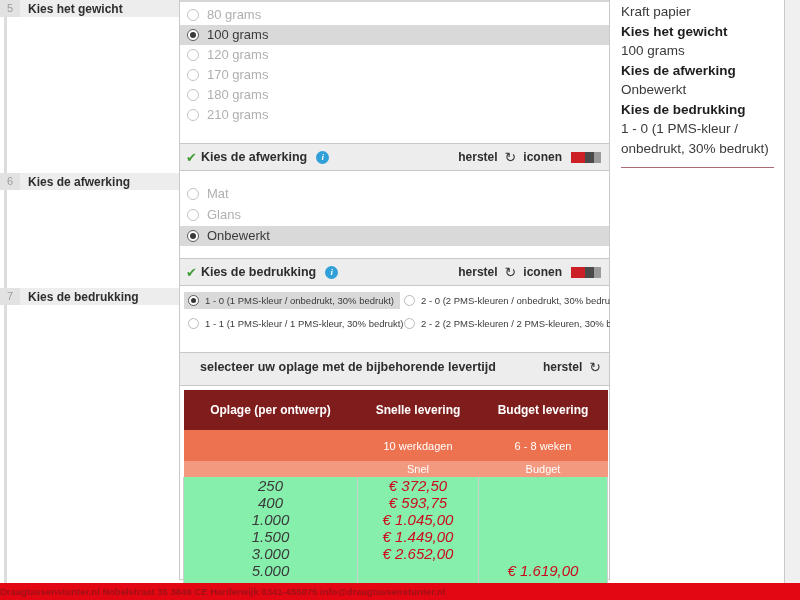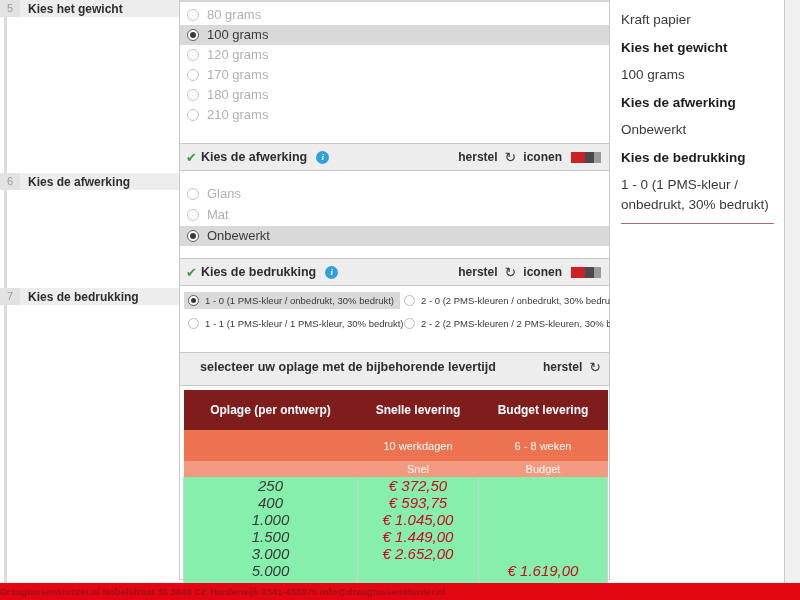--- a/index.html
+++ b/index.html
@@ -69,21 +69,21 @@
   .pt-type td{background:#f2997f;color:#ffffff;font-size:11px;height:16px;}
   .pt-body td{height:16px;font-size:15px;background:#86efac;font-style:italic;}
   .pt-body td.qty{color:#3a3a3a;}
   .pt-body td.price{color:#cc0a1d;}
   .pt-body td{border-left:1px solid #cfcfcf;border-right:1px solid #cfcfcf;}
   .pt-body td + td{border-left:none;}
 
   
   .sidebar{position:absolute;left:610px;top:0;width:175px;height:583px;background:#fff;
     border-right:1px solid #c9c9c9;box-sizing:border-box;padding:2px 10px 0 11px;}
-  .sb-line{font-size:13.5px;line-height:19.5px;color:#3a3a3a;margin-top:8px;}
+  .sb-line{font-size:13.5px;line-height:19.5px;color:#3a3a3a;}
   .sb-line.bold{font-weight:bold;color:#1e1e1e;}
   .sb-divider{border:none;border-top:1px solid #aa6b77;margin:9px 0 0 0;}
   .right-strip{position:absolute;left:785px;top:0;width:15px;height:583px;background:#f0f0f0;}
 
   
   .footer{position:absolute;left:0;top:583px;width:800px;height:17px;background:#e30613;
     display:flex;align-items:center;justify-content:flex-start;padding-right:24px;box-sizing:border-box;}
   .footer-text{font-size:9.5px;font-weight:bold;color:#9e1116;white-space:nowrap;}
 </style>
 </head>
@@ -146,25 +146,25 @@
         <span class="t-red"></span>
         <span class="t-dark"></span>
         <span class="t-gray"></span>
       </span>
     </span>
   </div>
 
   <div class="opt-list afwerking-list">
     <div class="opt-row">
       <span class="radio"></span>
+      <span>Mat</span>
+    </div>
+    <div class="opt-row">
+      <span class="radio"></span>
       <span>Glans</span>
-    </div>
-    <div class="opt-row">
-      <span class="radio"></span>
-      <span>Mat</span>
     </div>
     <div class="opt-row selected">
       <span class="radio"></span>
       <span>Onbewerkt</span>
     </div>
   </div>
 
   <div class="panel-header hdr-bedrukking">
     <span class="check">✔</span>
     <span class="panel-title">Kies de bedrukking</span>

